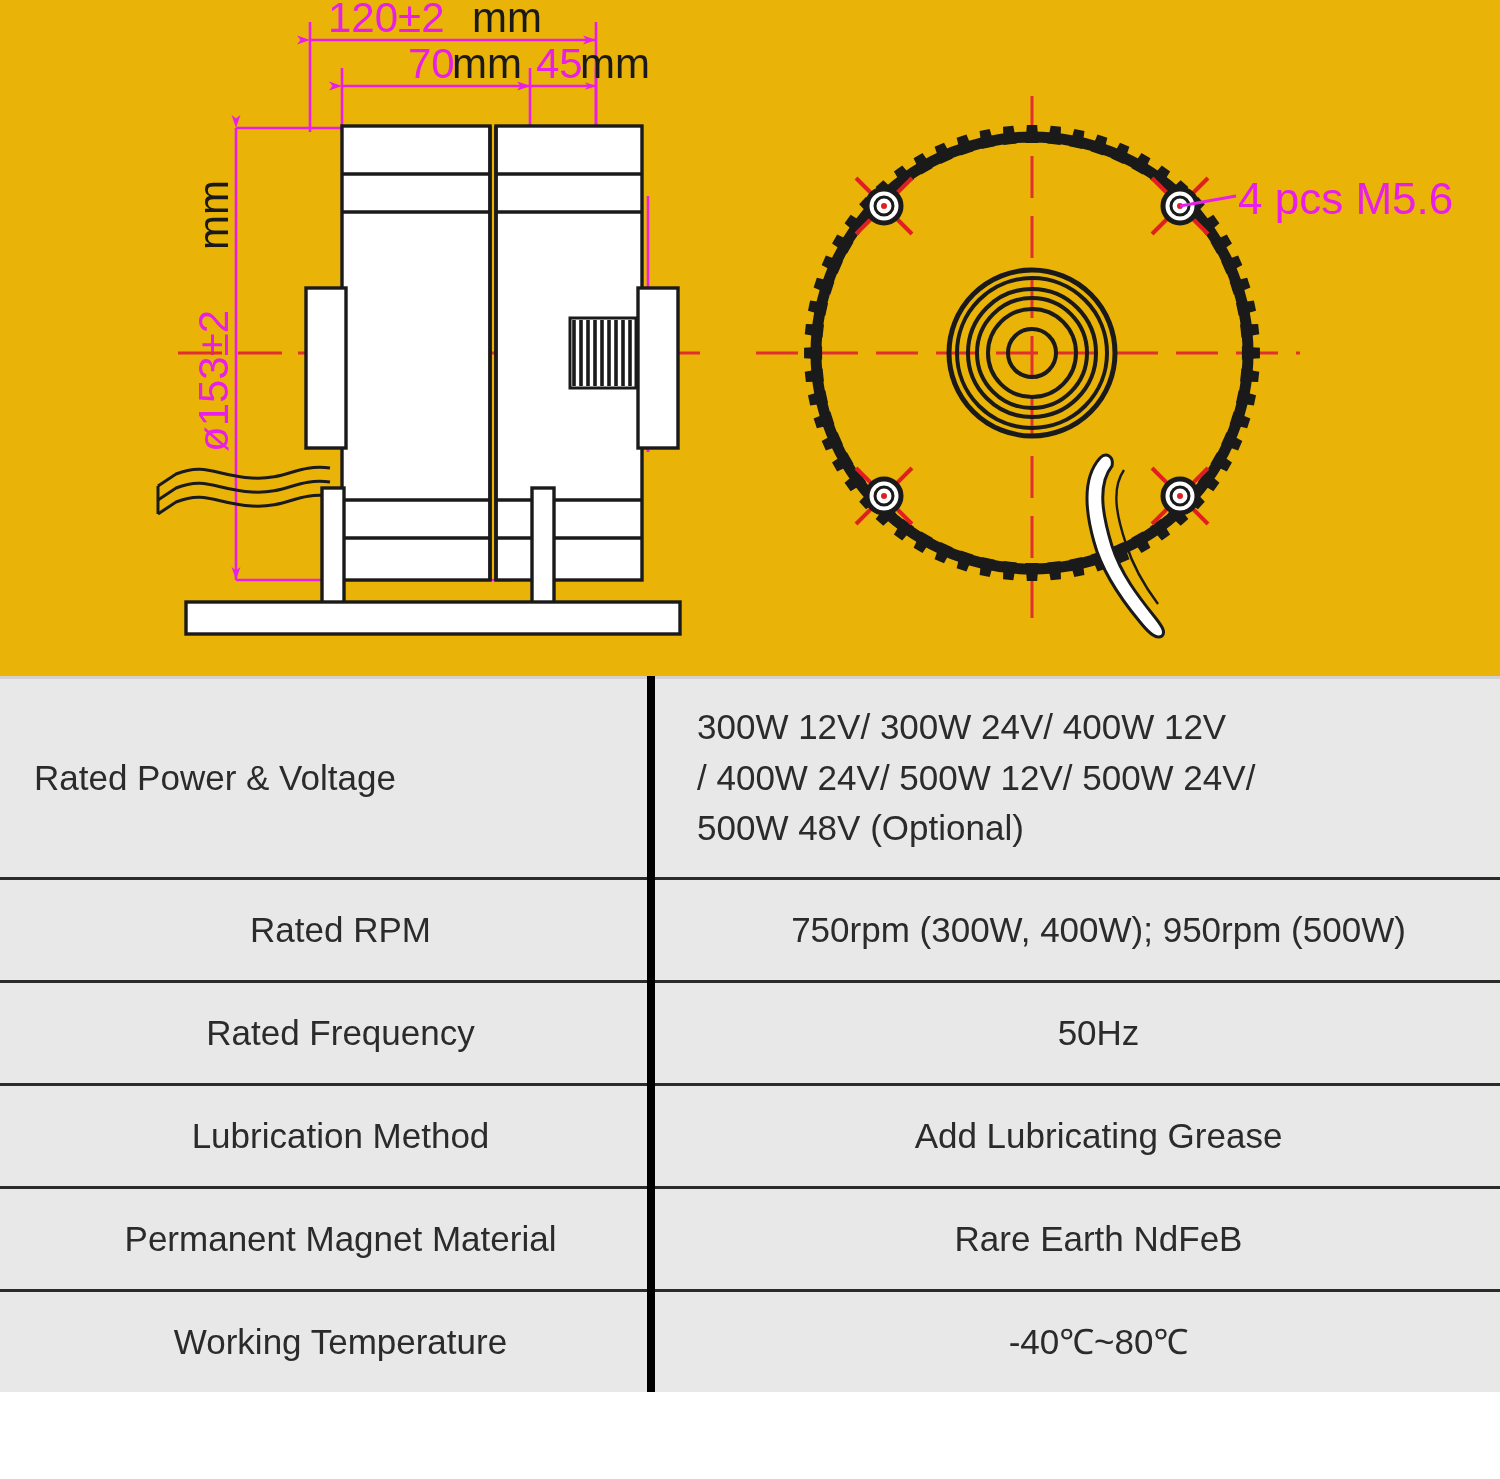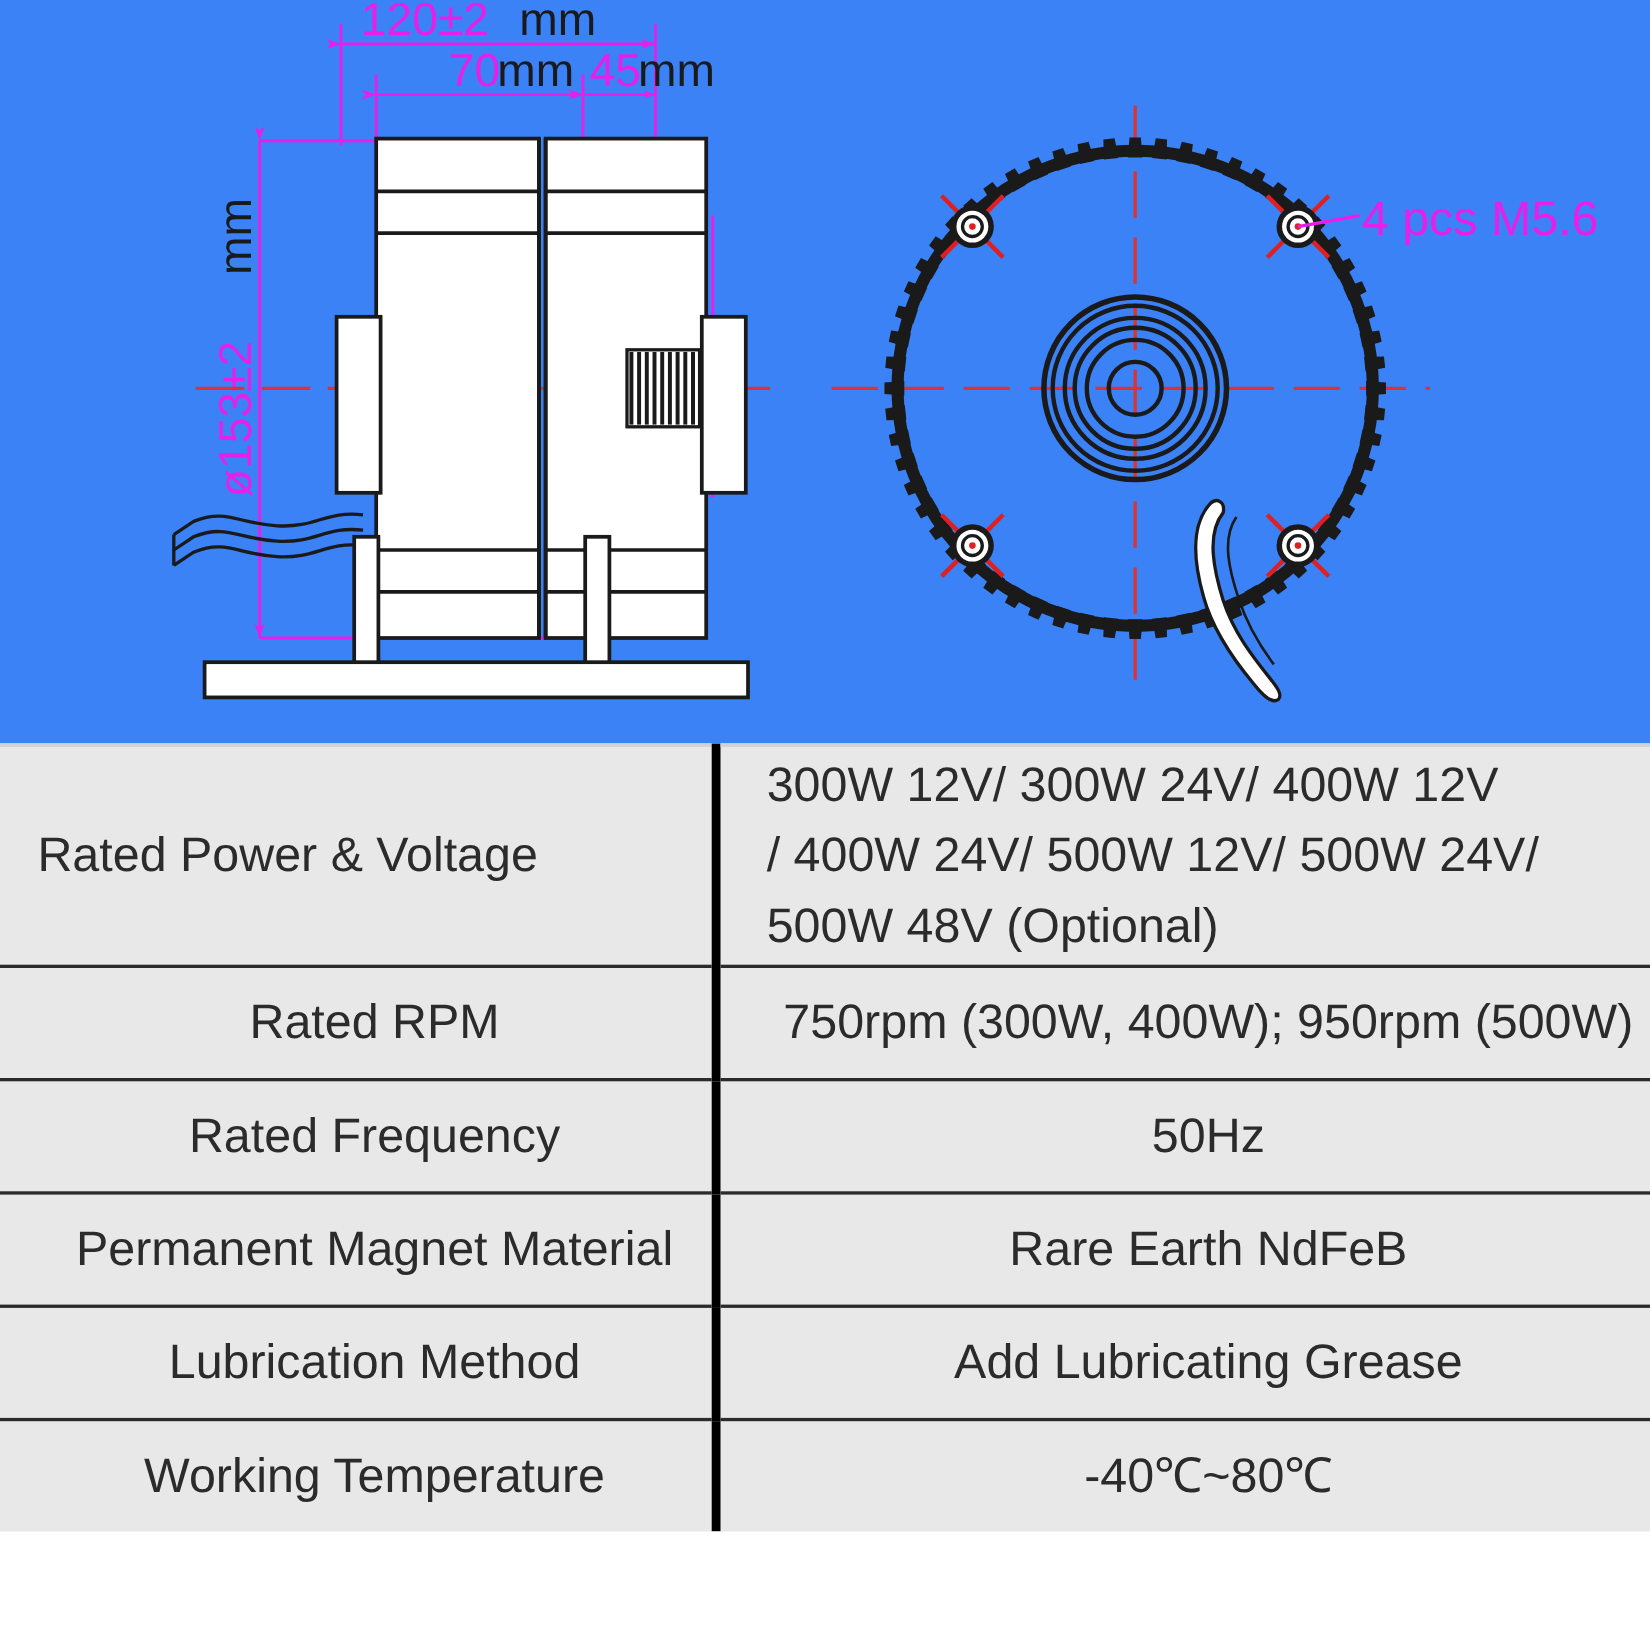--- a/index.html
+++ b/index.html
@@ -15,21 +15,21 @@
     overflow: hidden;
   }
 
   
   #drawing-area {
     position: absolute;
     left: 0;
     top: 0;
     width: 1500px;
     height: 676px;
-    background: #3b82f6;
+    background: #eab308;
   }
   #drawing-svg {
     position: absolute;
     left: 0;
     top: 0;
   }
 
   
   #spec-table {
     position: absolute;
@@ -41,21 +41,21 @@
     table-layout: fixed;
   }
   #spec-table tr {
     background: #e8e8e8;
   }
   #spec-table td {
     background: #e8e8e8;
     border-top: 3px solid #2b2b2b;
     border-bottom: 0;
     padding: 0 0 0 34px;
-    font-size: 44px;
+    font-size: 35px;
     color: #2b2b2b;
     font-family: "Liberation Sans", sans-serif;
     font-weight: 400;
     vertical-align: middle;
     line-height: 1.45;
   }
   #spec-table tr:first-child td {
     border-top: 3px solid #d2d2d2;
   }
   #spec-table td.label-cell {
@@ -333,25 +333,25 @@
     </tr>
     <tr class="row-std">
       <td class="label-cell">Rated RPM</td>
       <td class="value-cell">750rpm (300W, 400W); 950rpm (500W)</td>
     </tr>
     <tr class="row-std">
       <td class="label-cell">Rated Frequency</td>
       <td class="value-cell">50Hz</td>
     </tr>
     <tr class="row-std">
+      <td class="label-cell">Lubrication Method</td>
+      <td class="value-cell">Add Lubricating Grease</td>
+    </tr>
+    <tr class="row-std">
       <td class="label-cell">Permanent Magnet Material</td>
       <td class="value-cell">Rare Earth NdFeB</td>
     </tr>
     <tr class="row-std">
-      <td class="label-cell">Lubrication Method</td>
-      <td class="value-cell">Add Lubricating Grease</td>
-    </tr>
-    <tr class="row-std">
       <td class="label-cell">Working Temperature</td>
       <td class="value-cell"> -40℃~80℃</td>
     </tr>
   </tbody>
 </table>
 
 </body></html>

